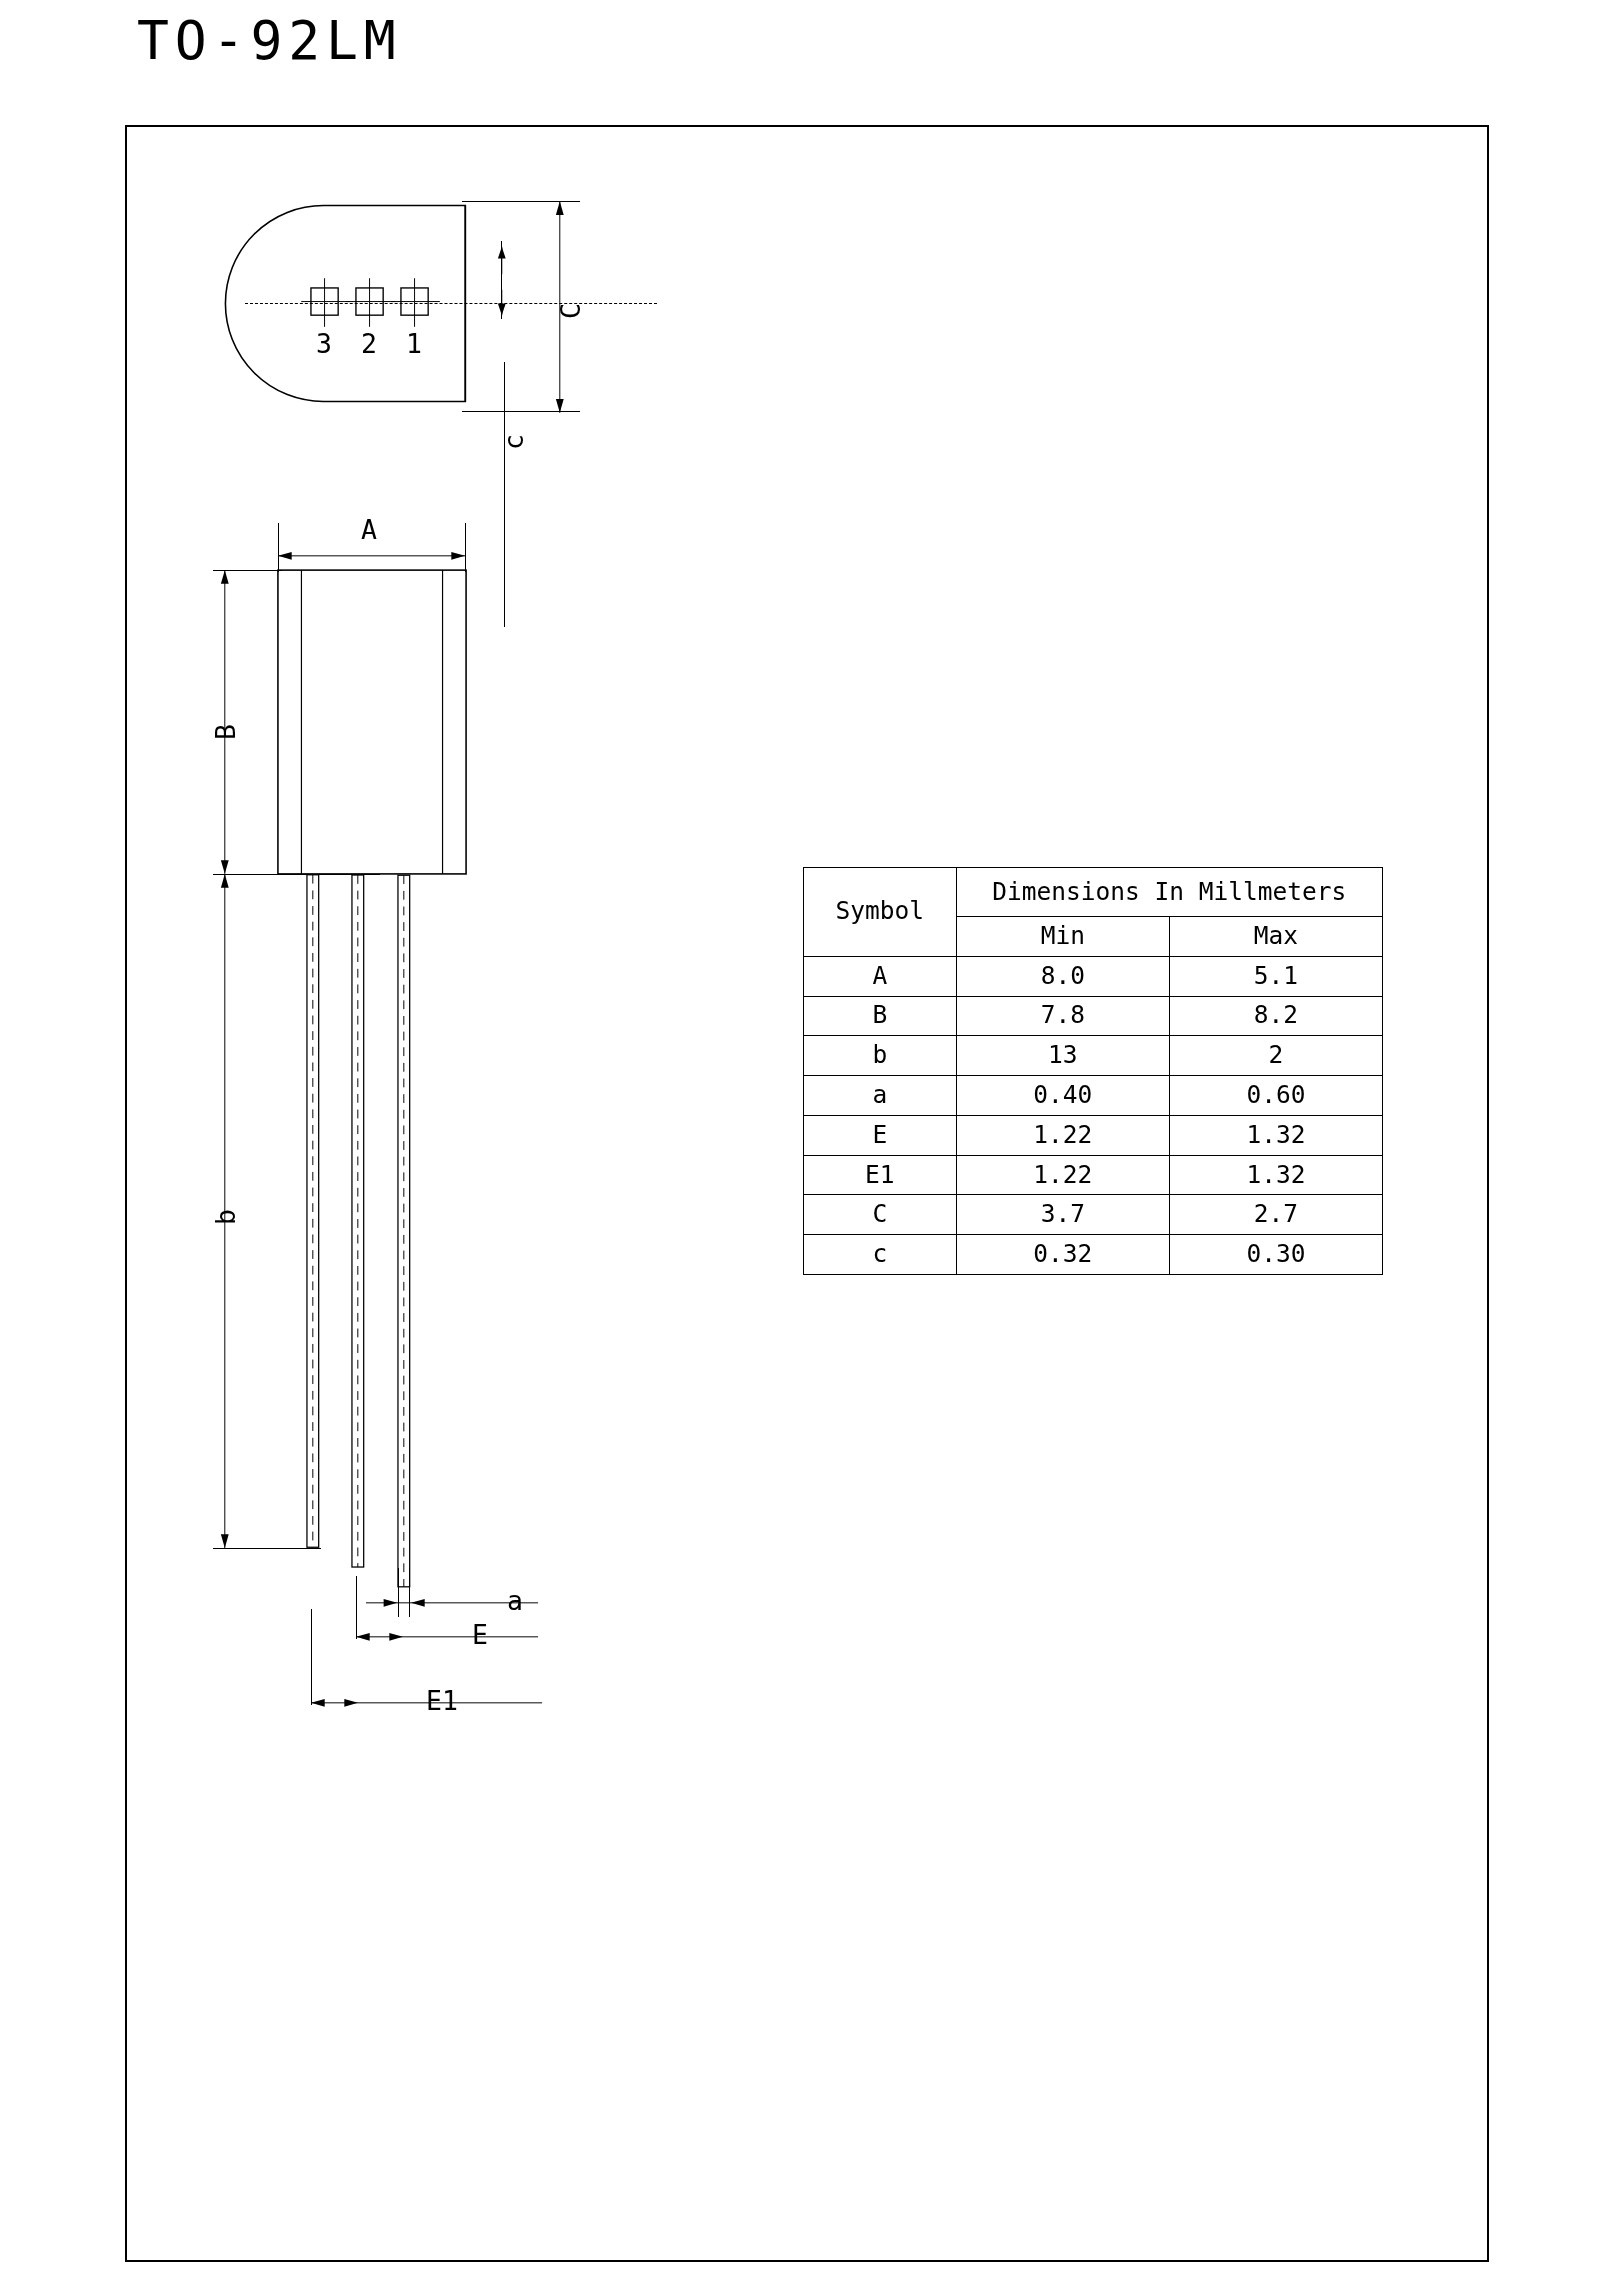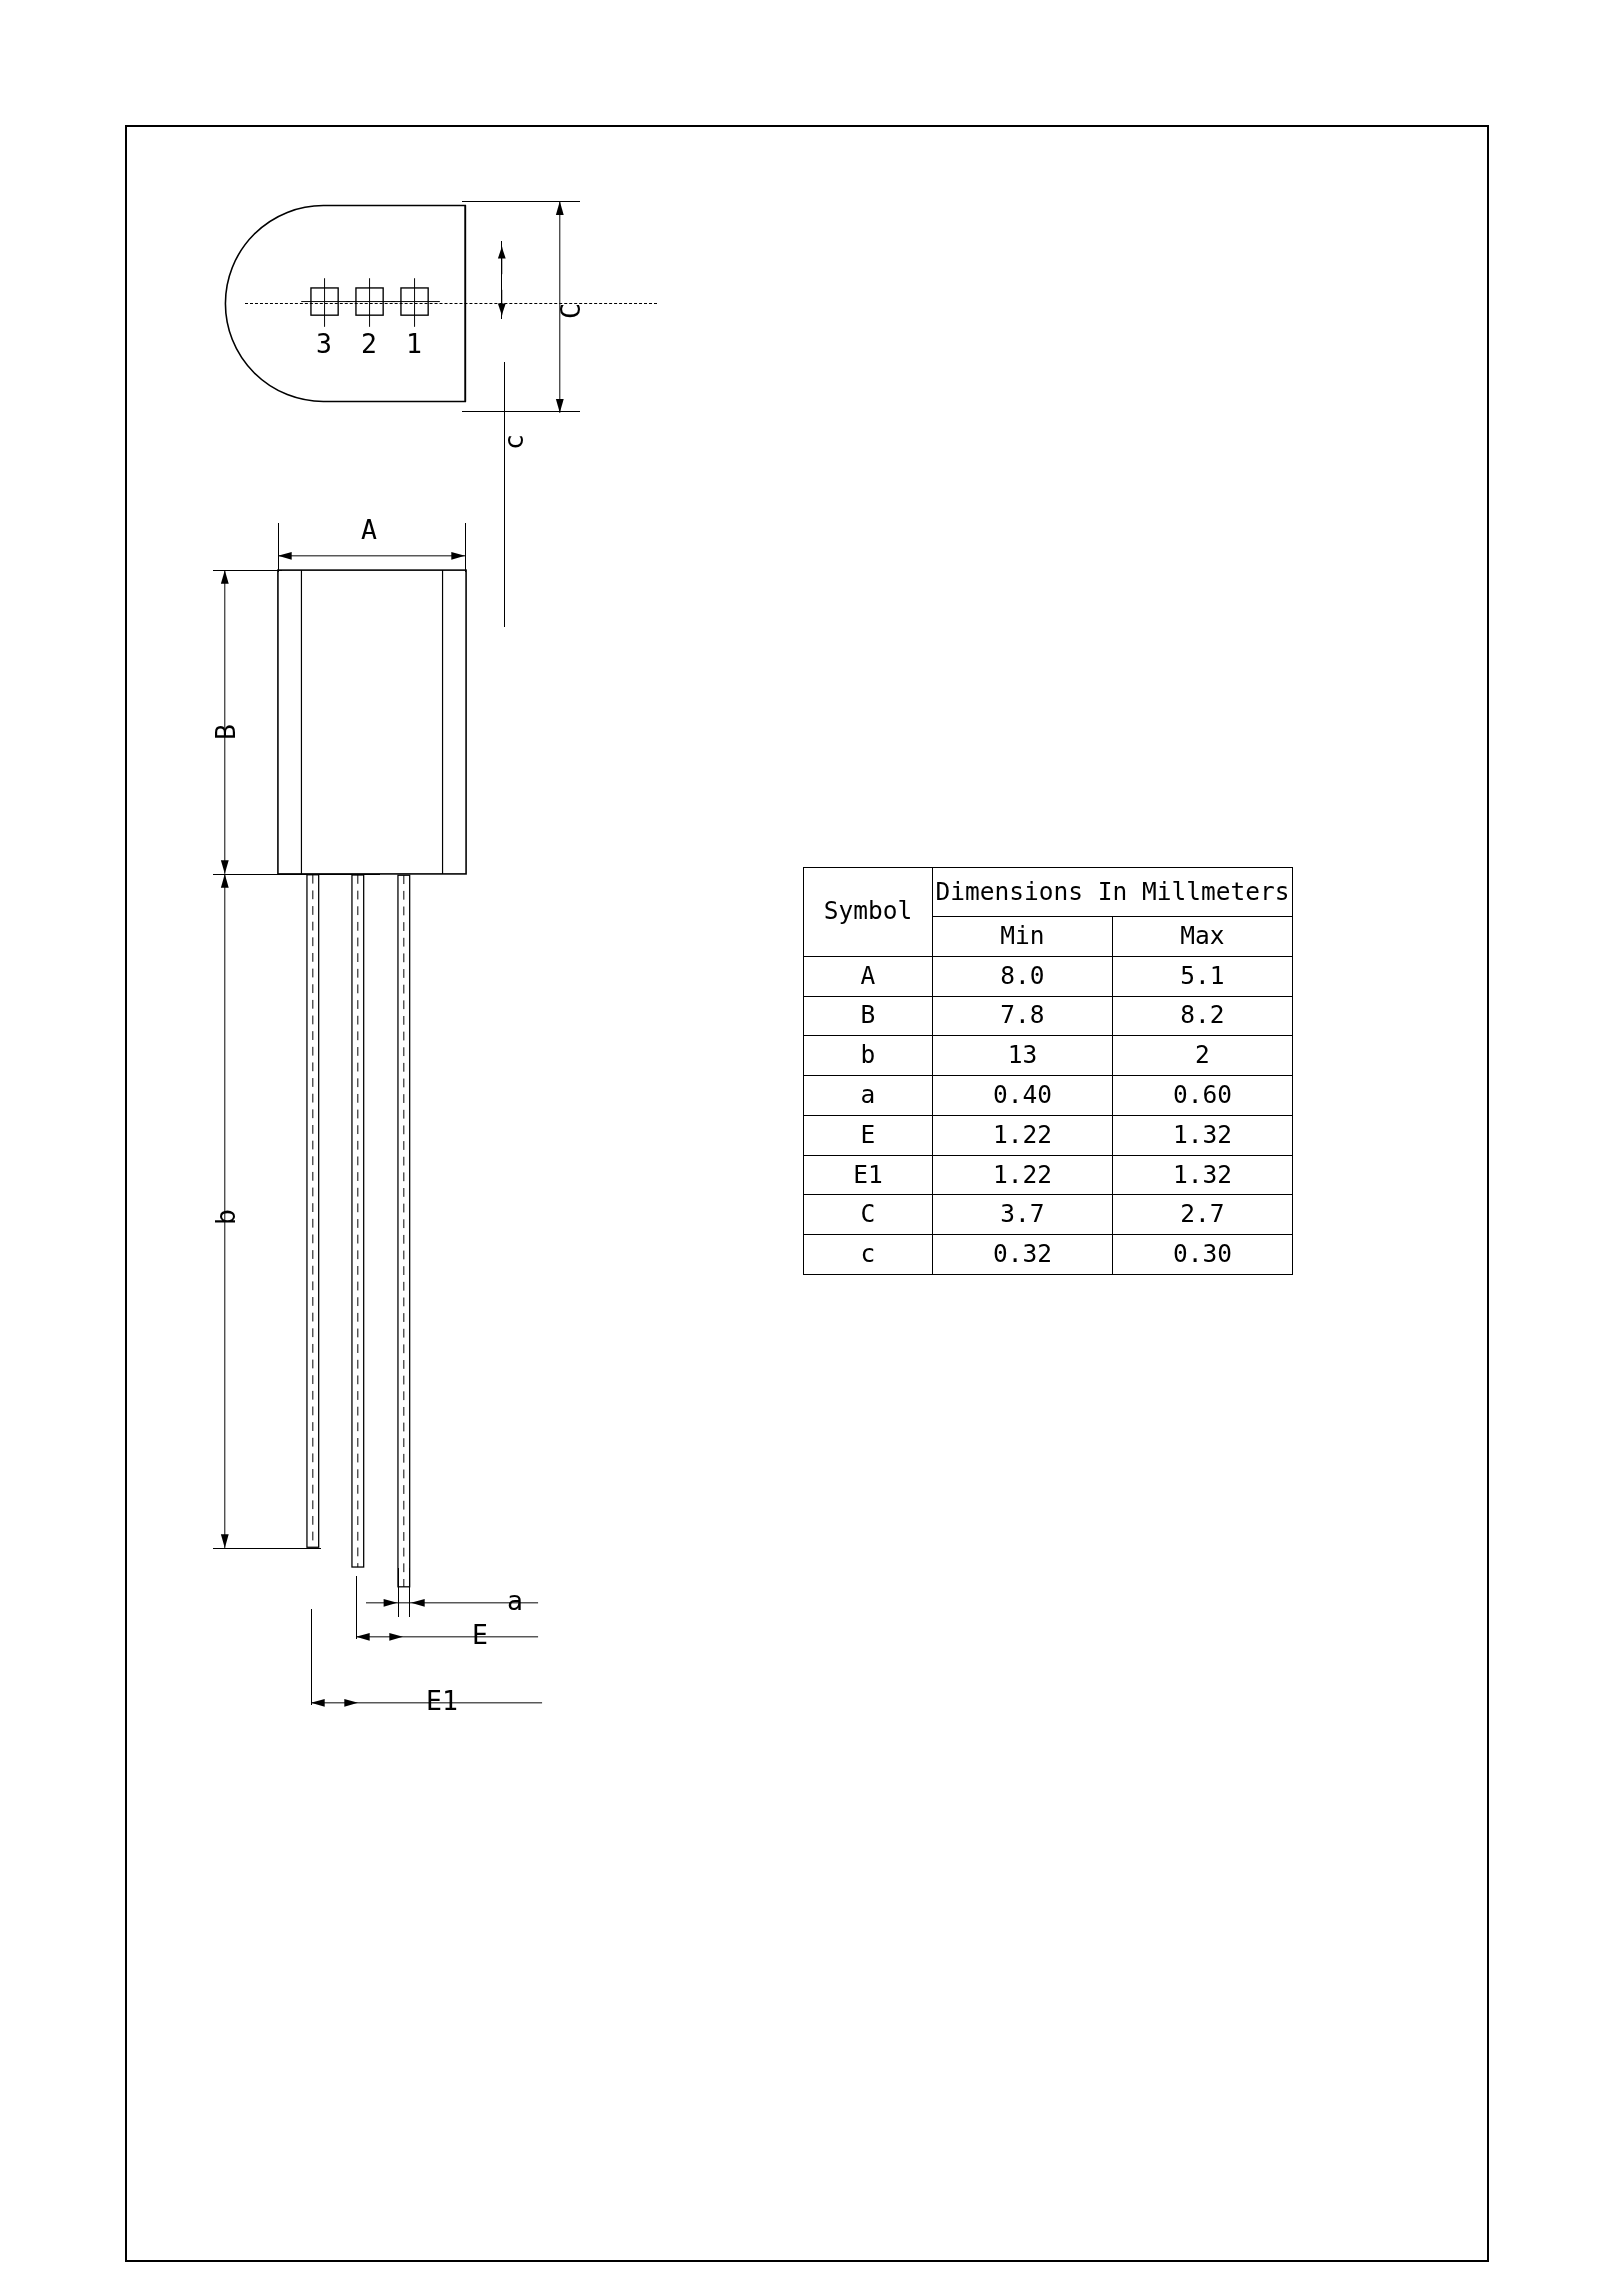--- a/index.html
+++ b/index.html
@@ -78,41 +78,42 @@
     transform: rotate(-90deg);
     transform-origin: 0 0;
   }
   svg { position: absolute; overflow: visible; }
 
   
   #dimtable {
     position: absolute;
     left: 676px;
     top: 740px;
-    width: 490px;
+    width: 580px;
     border-collapse: collapse;
     font-family: "DejaVu Sans Mono", monospace;
     font-size: 24.5px;
   }
   #dimtable td, #dimtable th {
     border: 1px solid #000;
     text-align: center;
     font-weight: normal;
     padding: 3.9px 0 5.9px 0;
     height: 39px;
   }
   #dimtable .sym-col { width: 129px; }
   #dimtable .val-col { width: 180px; margin-top: 38px; }
   #dimtable .hdr-span { height: 49px; }
   #dimtable .sym-head { vertical-align: middle; }
 </style>
 </head>
 <body>
 
 <div id="header">
+  <div class="hdr-title">TO-92LM</div>
 </div>
 
 <div id="frame">
 
   <svg style="left:147px; top:59px;" width="412" height="235" viewBox="0 0 420 240">
 
     <path d="M 195 20 L 50 20 A 100 100 0 0 0 50 220 L 195 220 Z" fill="none" stroke="#000" stroke-width="1.6"></path>
     <line x1="195" y1="20" x2="195" y2="220" stroke="#000" stroke-width="1.6"></line>
   </svg>
 

